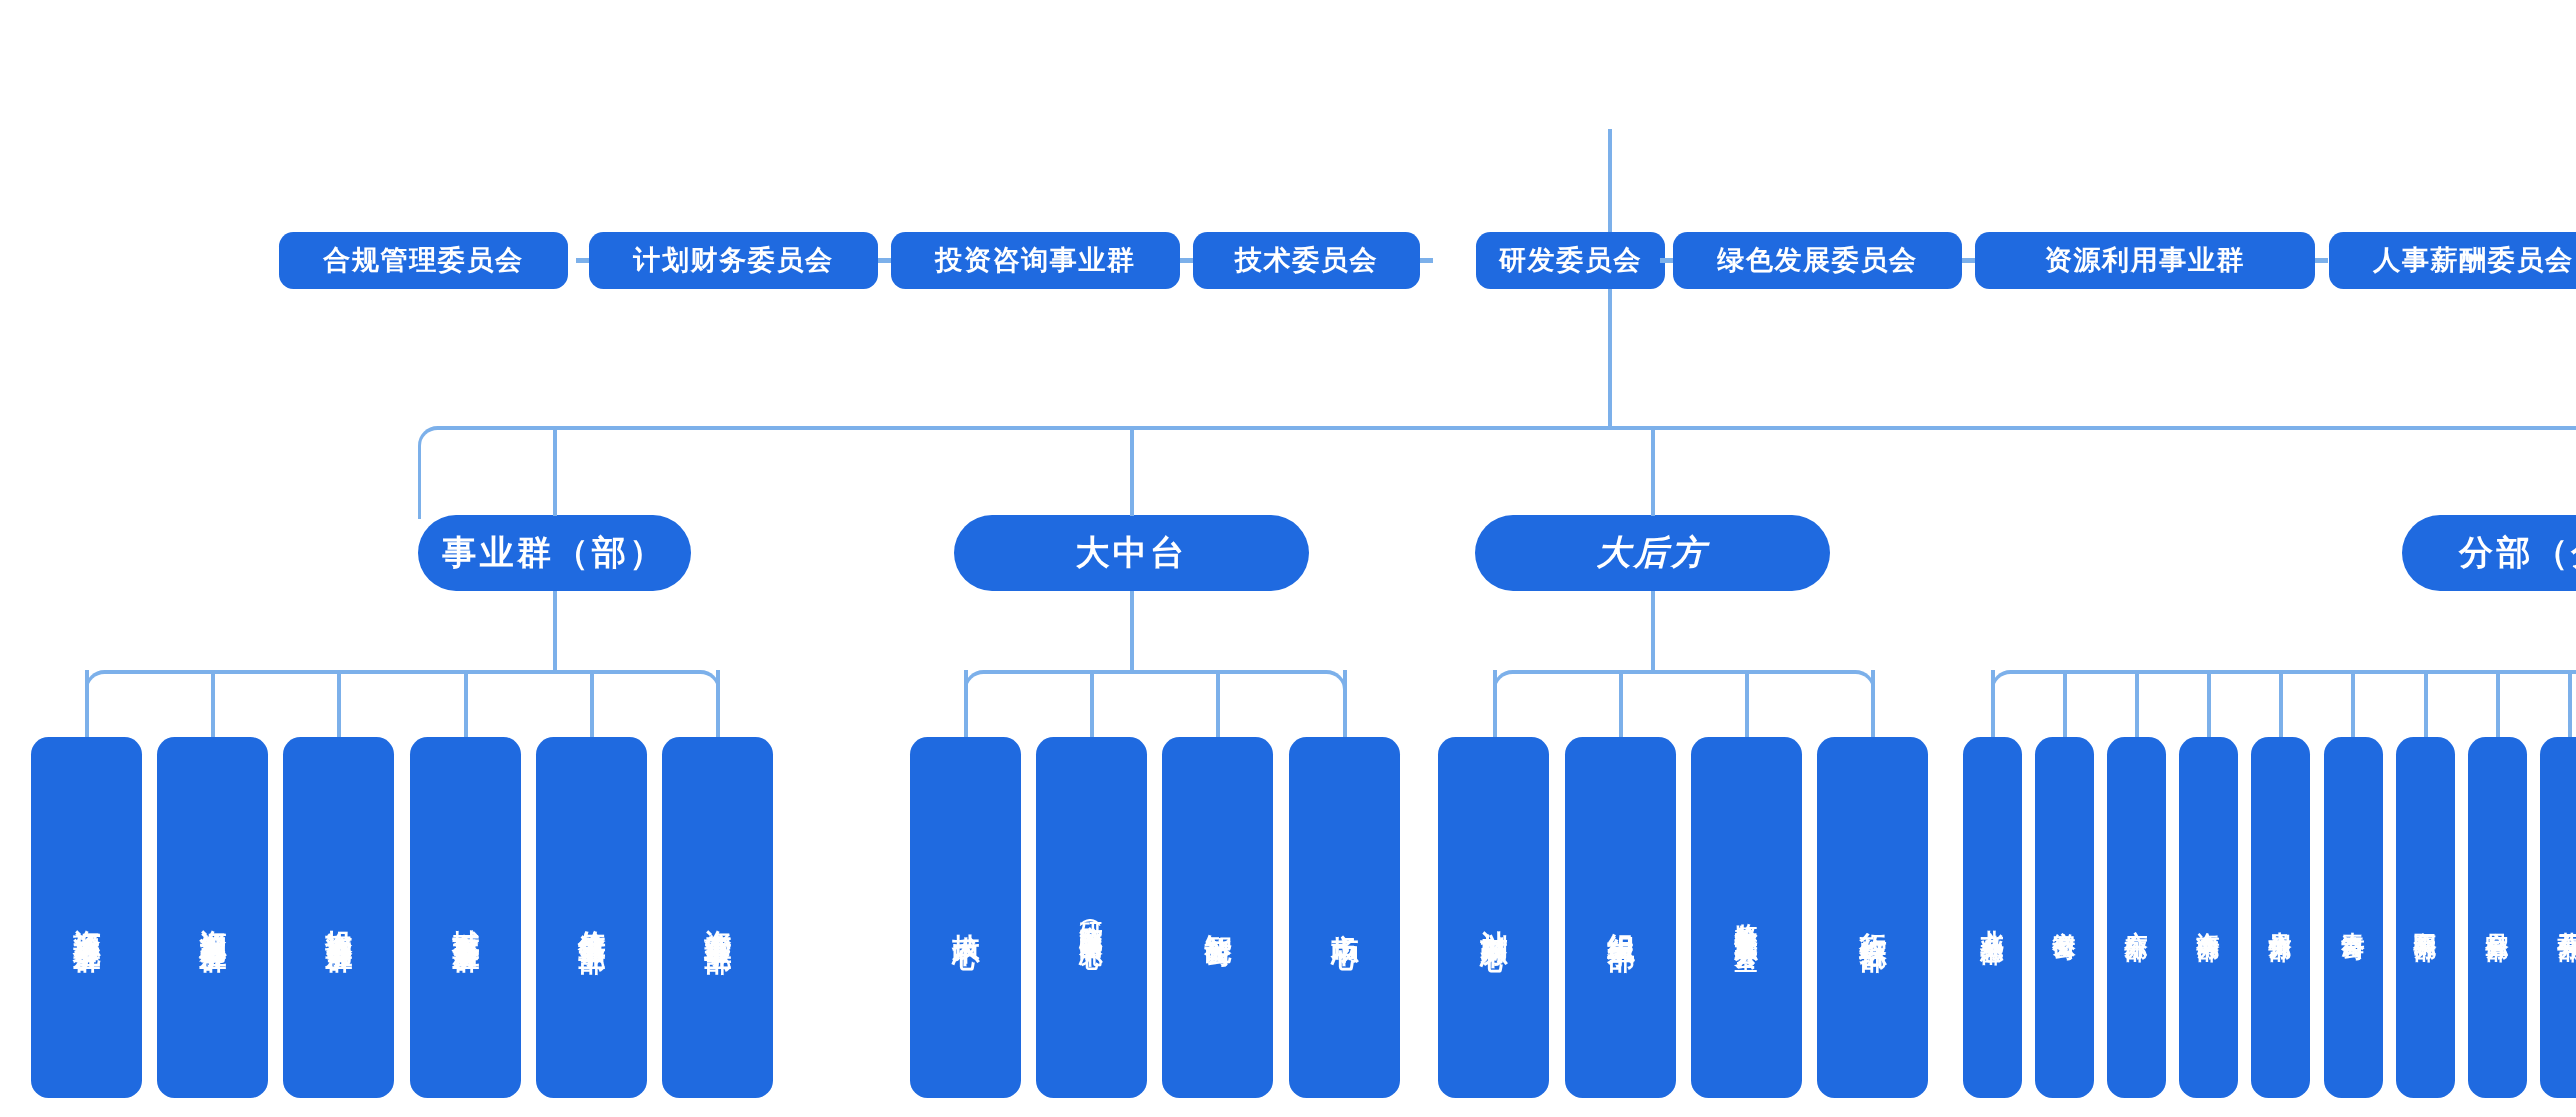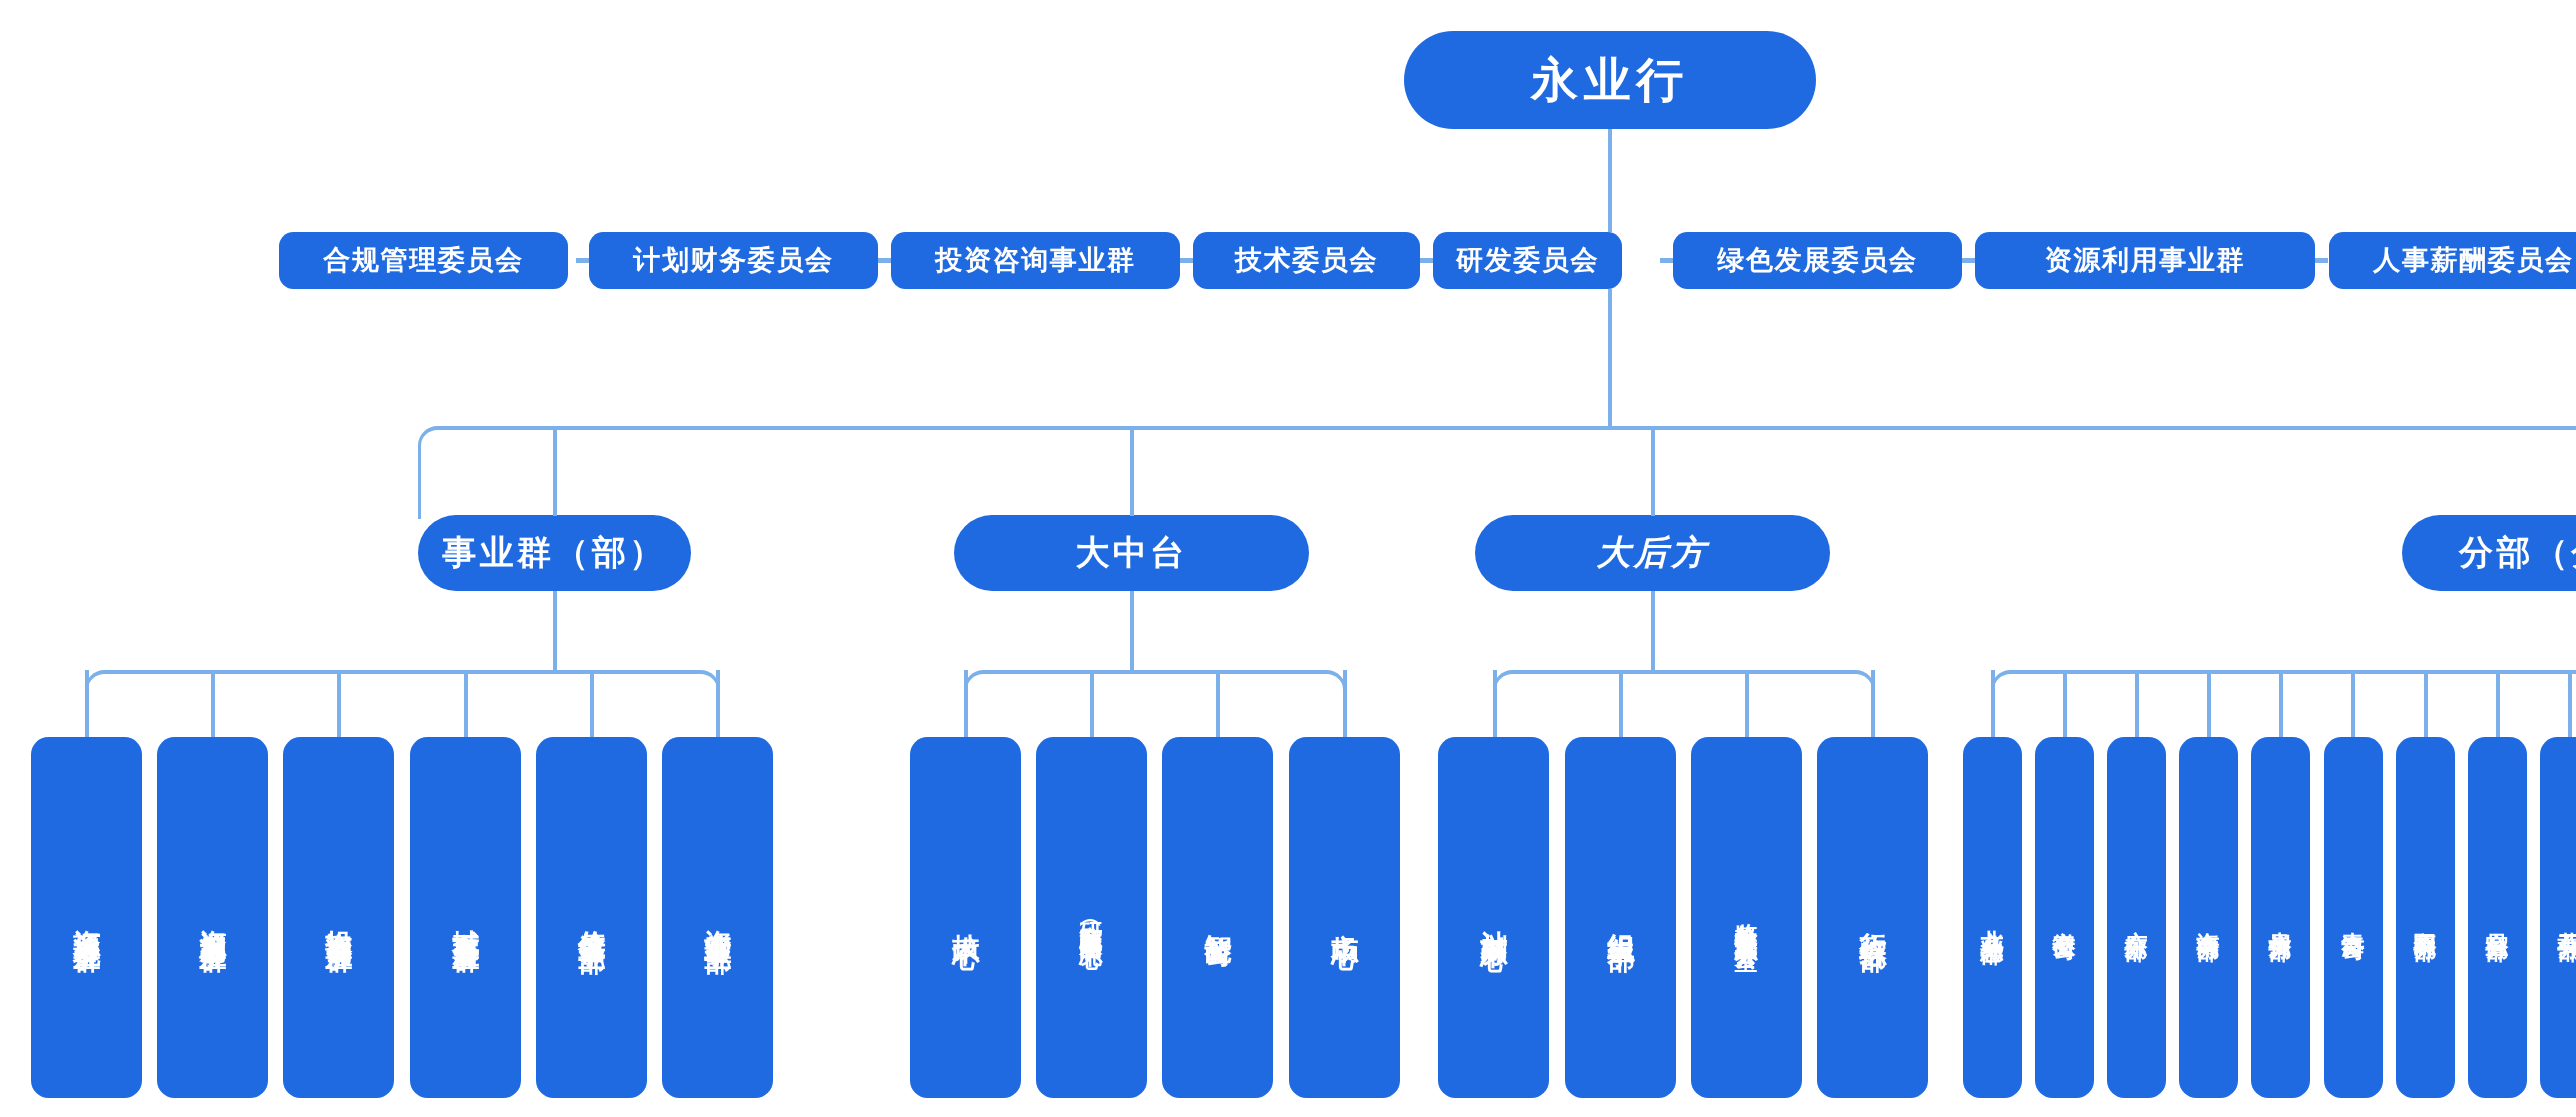--- a/index.html
+++ b/index.html
@@ -106,44 +106,41 @@
     height: 4.6px;
     background: #7cb0ea;
     top: 258px;
   }
 </style>
 </head>
 <body>
 
 <div id="stage">
 
-  <div class="node root">
-    <span>永业行</span>
-  </div>
 
   <div class="vline" style="left:1608px; top:129px; height:103px;"></div>
 
   <div id="committee-row">
       <div class="node committee" style="left: 279px; width: 289px;">
         <span>合规管理委员会</span>
       </div>
       <div class="clink" style="left: 576px; width: 13.4px;"></div>
       <div class="node committee" style="left: 589px; width: 289px;">
         <span>计划财务委员会</span>
       </div>
       <div class="clink" style="left: 878px; width: 13.4px;"></div>
       <div class="node committee" style="left: 891px; width: 289px;">
         <span>投资咨询事业群</span>
       </div>
       <div class="clink" style="left: 1180px; width: 13.4px;"></div>
       <div class="node committee" style="left: 1193px; width: 227px;">
         <span>技术委员会</span>
       </div>
       <div class="clink" style="left: 1420px; width: 13.4px;"></div>
-      <div class="node committee" style="left: 1433px; width: 189px;">
+      <div class="node committee" style="left: 1476px; width: 189px;">
         <span>研发委员会</span>
       </div>
       <div class="clink" style="left: 1660px; width: 13.4px;"></div>
       <div class="node committee" style="left: 1673px; width: 289px;">
         <span>绿色发展委员会</span>
       </div>
       <div class="clink" style="left: 1962px; width: 13.4px;"></div>
       <div class="node committee" style="left: 1975px; width: 340px;">
         <span>资源利用事业群</span>
       </div>

